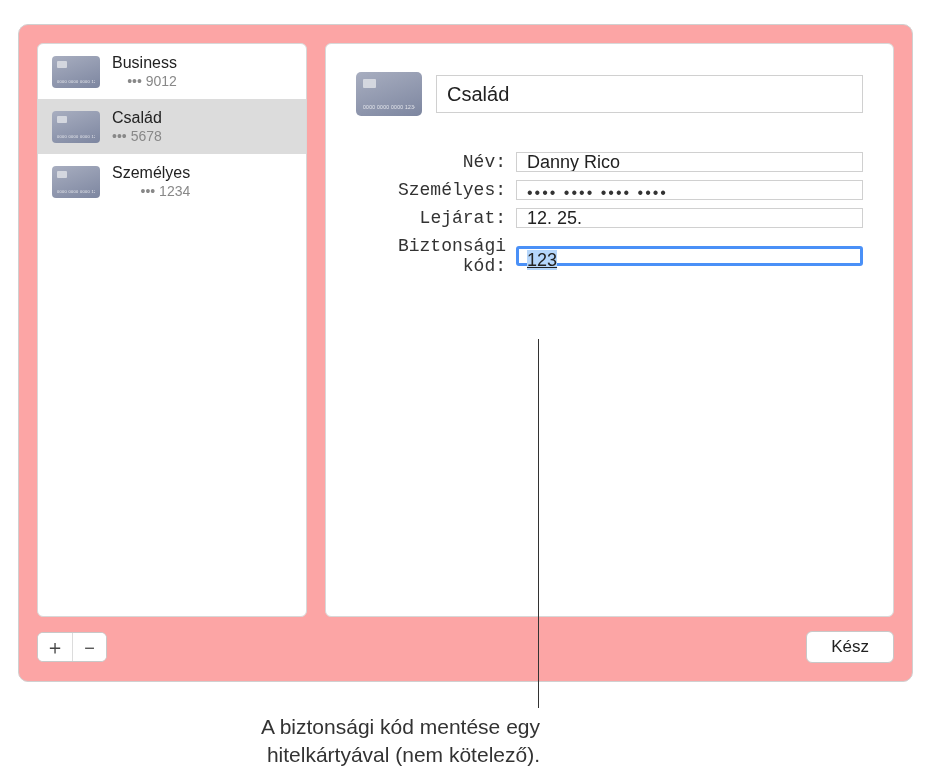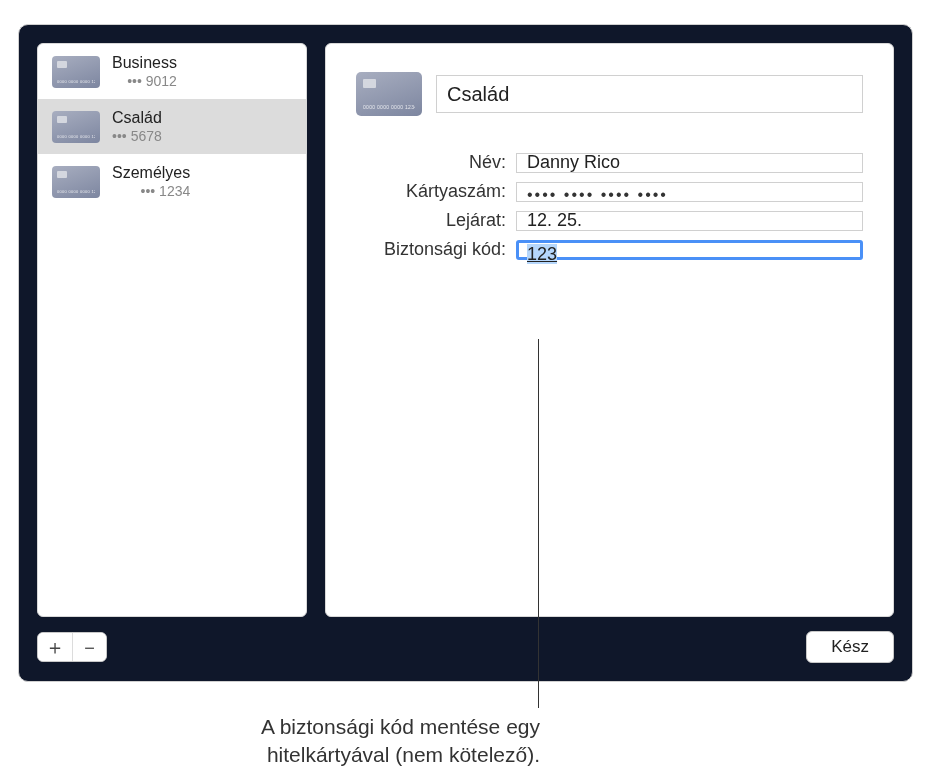--- a/index.html
+++ b/index.html
@@ -9,21 +9,21 @@
       width: 931px;
       height: 774px;
       position: relative;
     }
     .window {
       position: absolute;
       left: 18px;
       top: 24px;
       width: 895px;
       height: 658px;
-      background: #0f172a;
+      background: #fca5a5;
       border: 1px solid #d0d0d0;
       border-radius: 10px;
       display: flex;
       flex-direction: column;
       padding: 18px;
     }
     .content-row {
       display: flex;
       gap: 18px;
       flex: 1;
@@ -144,20 +144,21 @@
     .form-grid {
       display: grid;
       grid-template-columns: 150px 1fr;
       gap: 8px 10px;
       align-items: center;
     }
     .form-label {
       text-align: right;
       font-size: 18px;
       color: #333;
+      font-family: Liberation Mono, monospace;
     }
     .form-input {
       height: 20px;
       border: 1px solid #d0d0d0;
       padding: 3px 10px;
       font-size: 18px;
       color: #222;
       background: #fff;
       width: 100%;
     }
@@ -274,21 +275,21 @@
       <div class="detail-header">
         <div class="card-icon-lg"></div>
         <input class="title-input" type="text" value="Család" style="">
       </div>
 
       <div class="form-grid">
 
         <div class="form-label">Név:</div>
         <input class="form-input" type="text" value="Danny Rico" style="">
 
-        <div class="form-label">Kártyaszám:</div>
+        <div class="form-label">Személyes:</div>
         <div class="form-input masked">•••• •••• •••• ••••</div>
 
         <div class="form-label">Lejárat:</div>
         <input class="form-input" type="text" value="12. 25." style="">
 
         <div class="form-label">Biztonsági kód:</div>
         <div class="form-input focused"><span class="sel">123</span></div>
 
       </div>
     </div>

